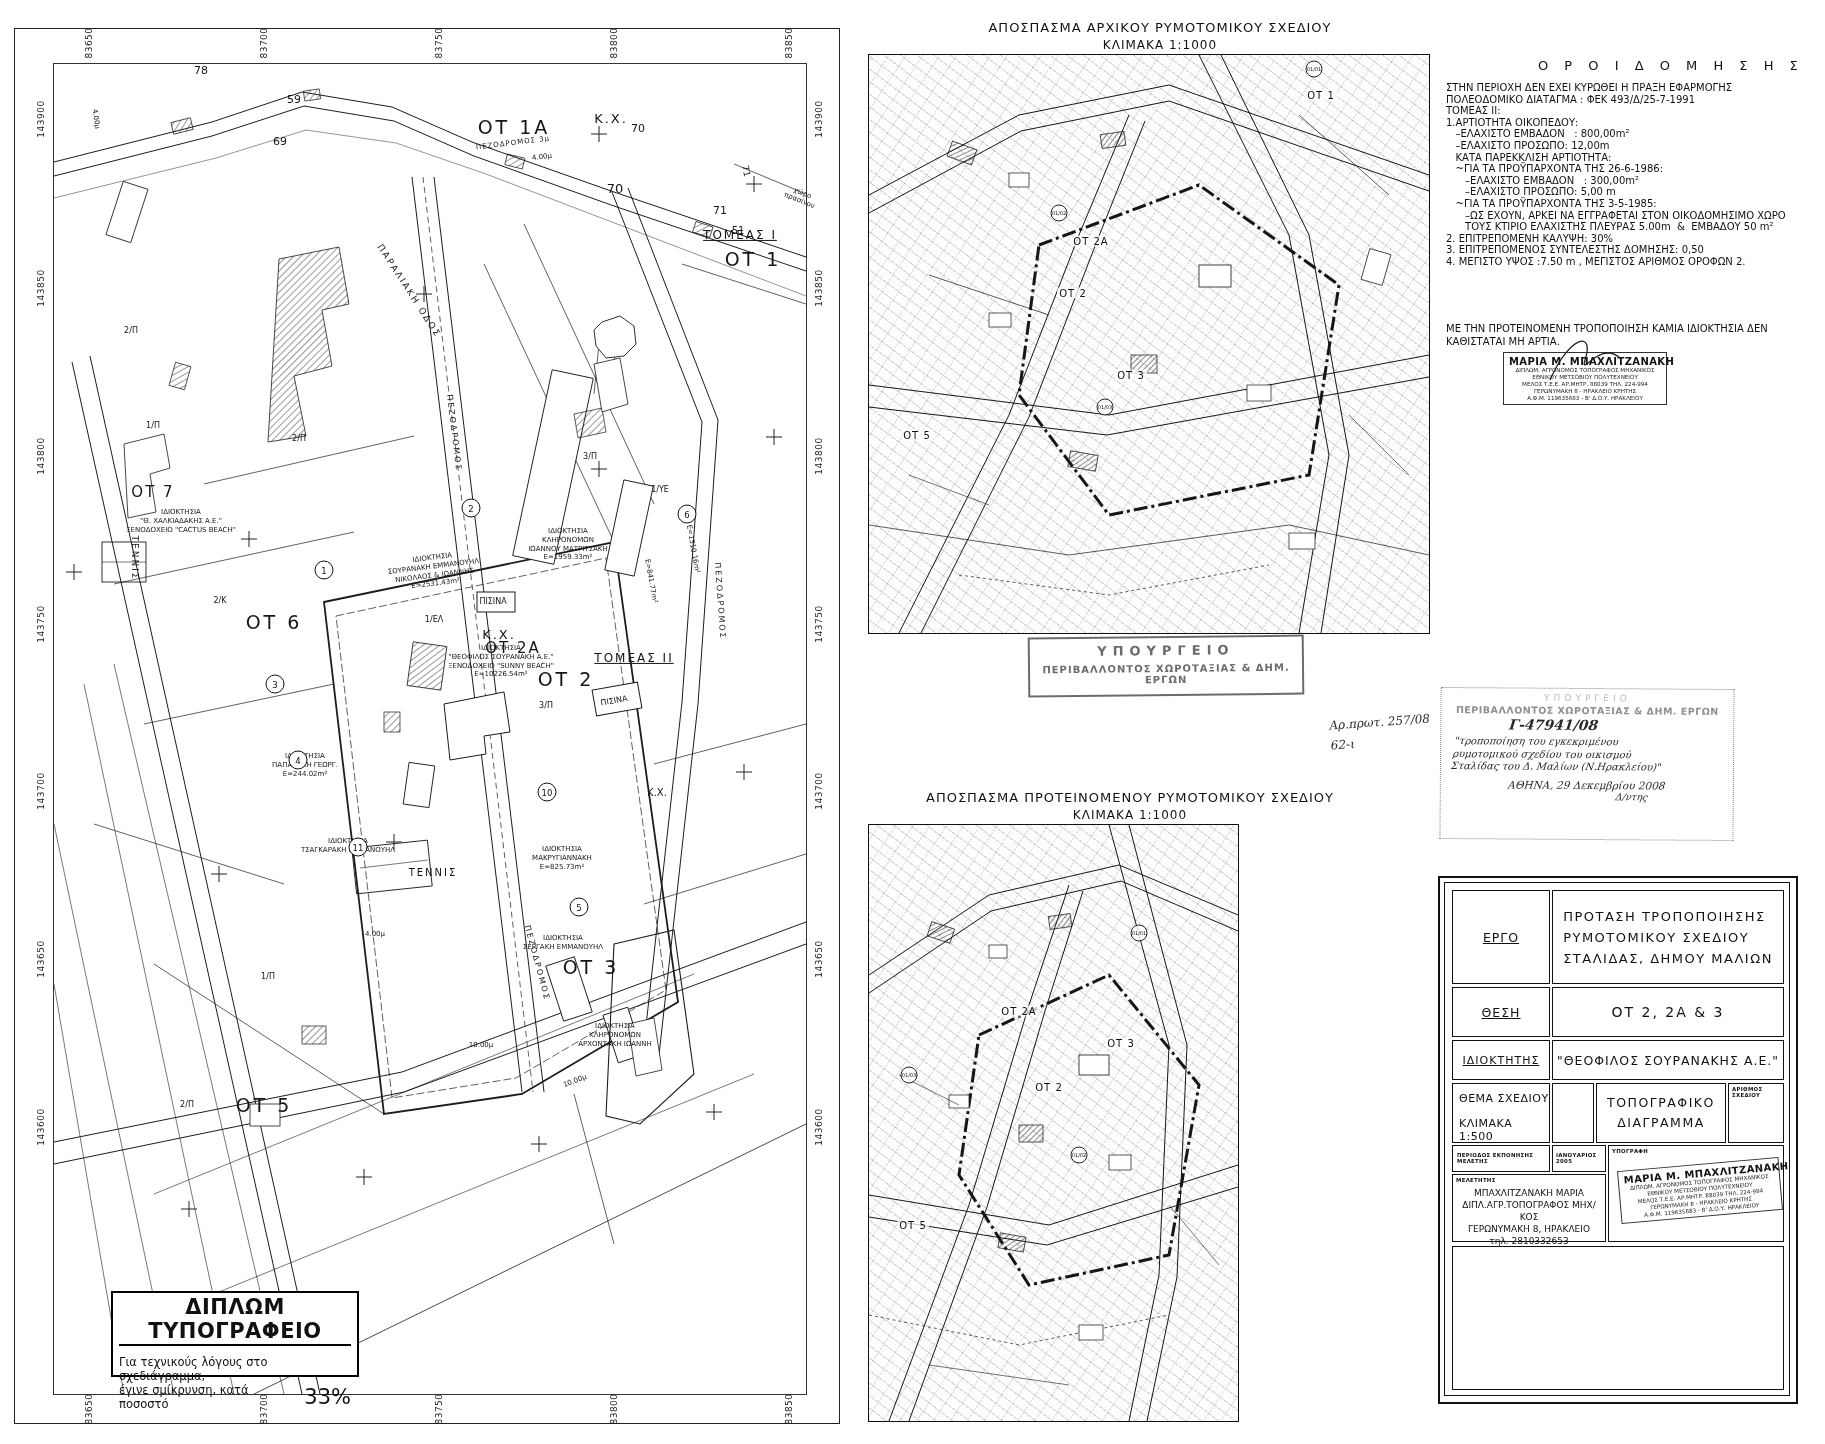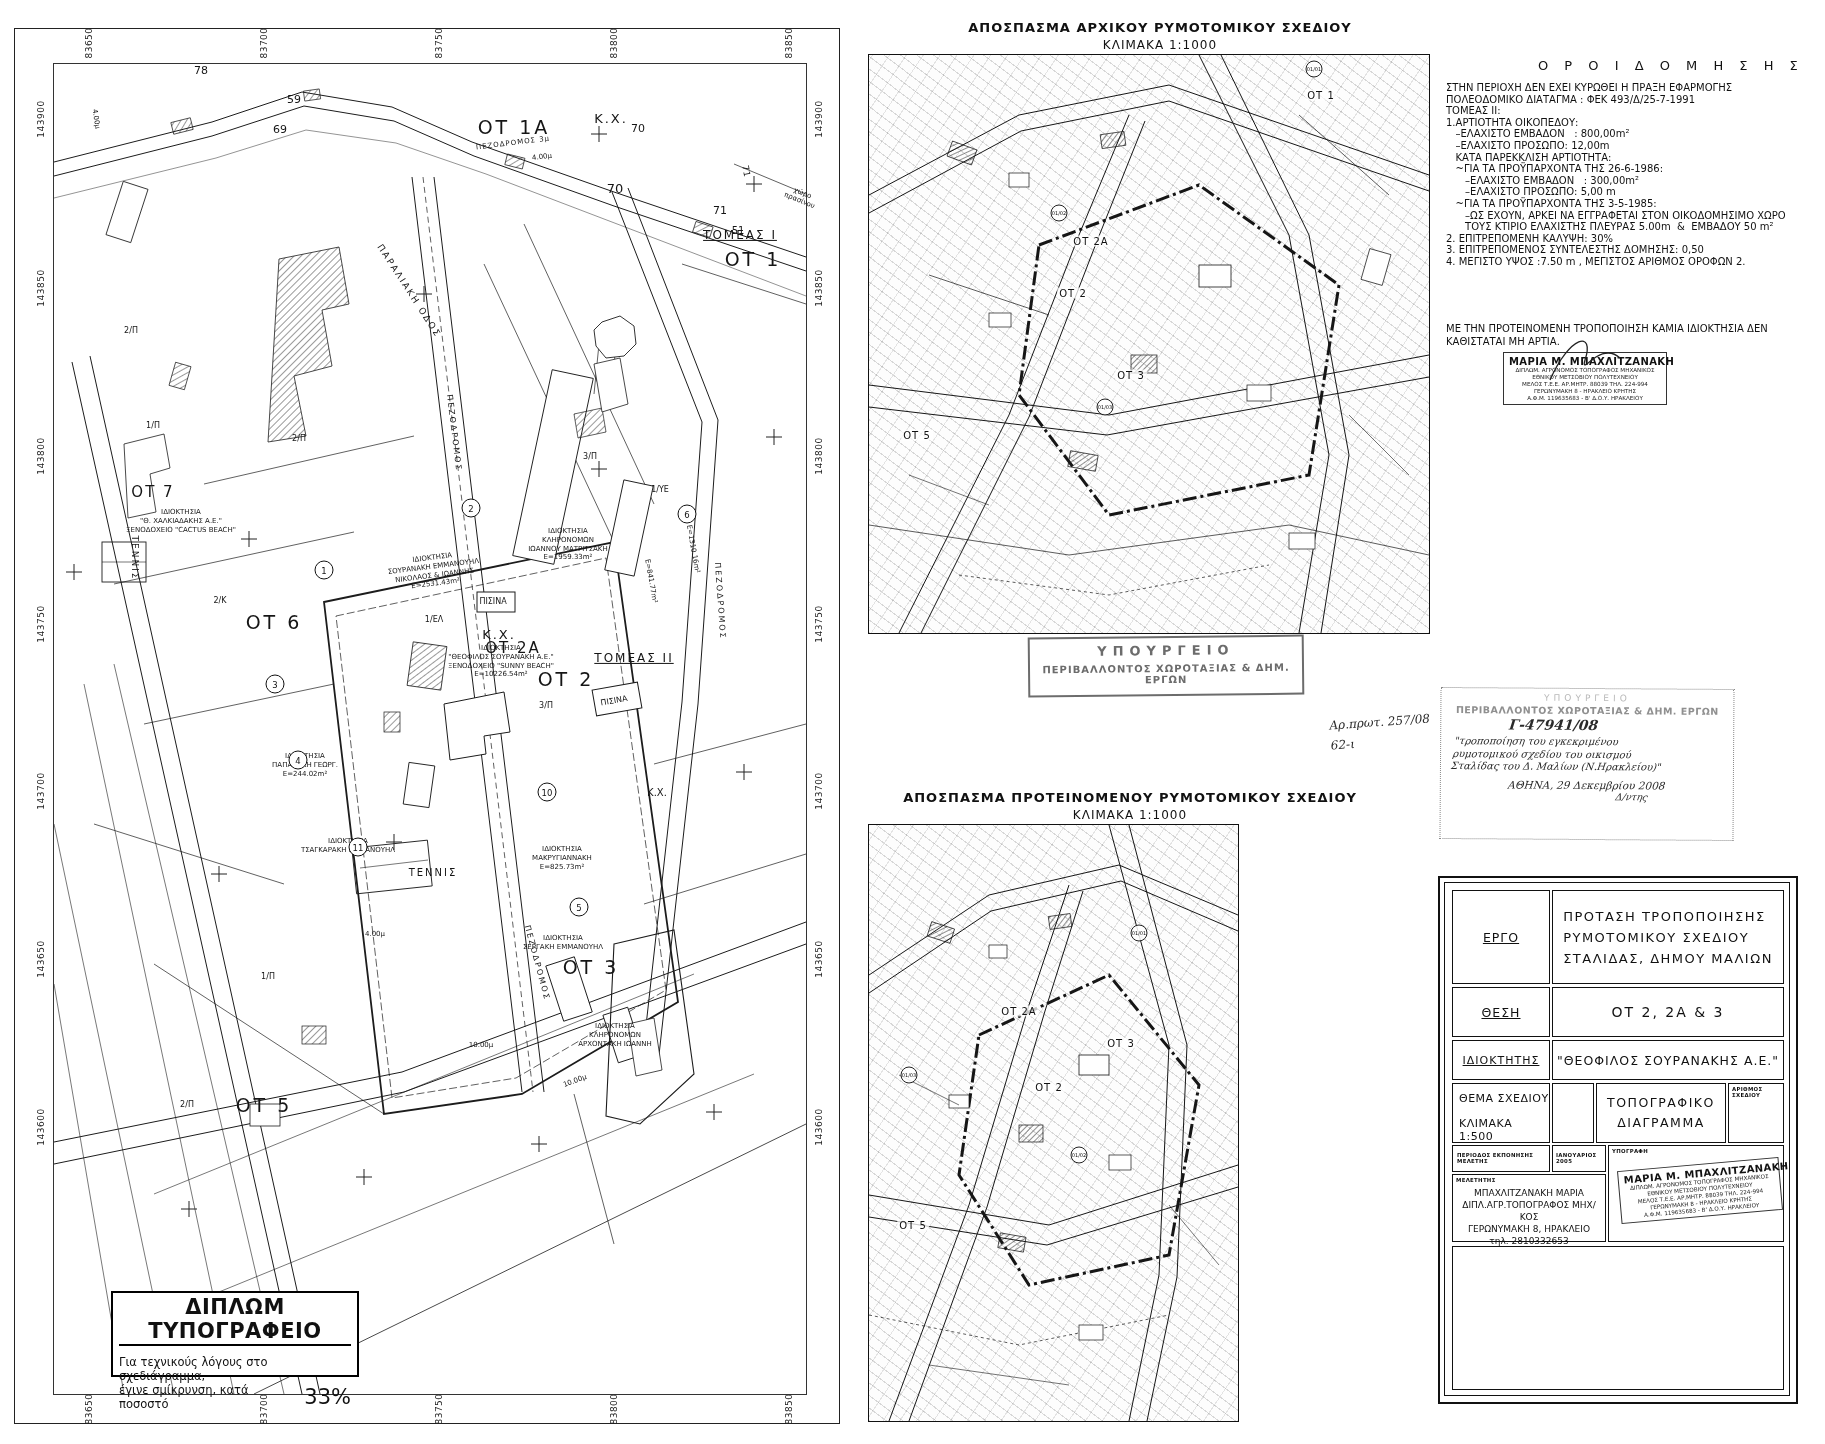--- a/index.html
+++ b/index.html
@@ -31,21 +31,21 @@
         justify-content:center;transform:translate(-50%,-50%);line-height:1;}
   
   .printbox{left:96px;top:1262px;width:232px;height:78px;border:2.5px solid #000;background:#fff;padding:2px 6px;}
   .printbox .t{font-size:21px;font-weight:bold;letter-spacing:.5px;border-bottom:2px solid #000;
                padding-bottom:1px;text-align:center;}
   .printbox .l1{font-size:11.5px;margin-top:9px;}
   .printbox .l2{font-size:11.5px;display:flex;align-items:center;gap:23px;}
   .printbox .pct{font-size:21px;font-weight:500;}
   
   .inset-title{position:absolute;text-align:center;transform:translateX(-50%);
-               font-size:13px;letter-spacing:1px;white-space:nowrap;font-weight:bold;}
+               font-size:13px;letter-spacing:1px;white-space:nowrap;}
   .inset-sub{position:absolute;text-align:center;transform:translateX(-50%);
              font-size:12px;letter-spacing:1px;}
   .scanmap{position:absolute;border:1.2px solid #111;background:
      repeating-linear-gradient(37deg, rgba(20,20,20,.16) 0 1px, transparent 1px 10px),
      repeating-linear-gradient(-56deg, rgba(20,20,20,.11) 0 1px, transparent 1px 14px),
      #fdfdfd;}
   .il{position:absolute;transform:translate(-50%,-50%);font-size:10px;letter-spacing:1px;
       background:rgba(255,255,255,.75);padding:0 2px;white-space:nowrap;}
   
   .ministamp{left:1028px;top:636px;width:272px;height:56px;border:2px solid #6c6c6c;
@@ -235,21 +235,21 @@
   <span class="ml ot" style="left:249px;top:1076px">ΟΤ 5</span>
   <span class="ml ot" style="left:259px;top:593px">ΟΤ 6</span>
   <span class="ml ot-s" style="left:138px;top:464px">ΟΤ 7</span>
   <span class="ml tom" style="left:725px;top:206px">ΤΟΜΕΑΣ Ι</span>
   <span class="ml tom" style="left:619px;top:629px">ΤΟΜΕΑΣ ΙΙ</span>
   <span class="ml num" style="left:596px;top:90px;font-size:13px;letter-spacing:2px">Κ.Χ.</span>
   <span class="ml num" style="left:484px;top:606px;font-size:13px;letter-spacing:2px">Κ.Χ.</span>
   <span class="ml num" style="left:642px;top:764px;font-size:10px">Κ.Χ.</span>
   <span class="ml num" style="left:186px;top:42px">78</span>
   <span class="ml num" style="left:279px;top:71px">59</span>
-  <span class="ml num" style="left:265px;top:101px">69</span>
+  <span class="ml num" style="left:265px;top:113px">69</span>
   <span class="ml num" style="left:623px;top:100px">70</span>
   <span class="ml num" style="left:600px;top:160px;font-size:13px">70</span>
   <span class="ml num" style="left:731px;top:142px;font-size:9px;transform:translate(-50%,-50%) rotate(80deg)">71</span>
   <span class="ml num" style="left:705px;top:182px">71</span>
   <span class="ml num" style="left:723px;top:202px;font-size:10px">51</span>
   <span class="ml rd" style="left:394px;top:262px;transform:translate(-50%,-50%) rotate(57deg)">ΠΑΡΑΛΙΑΚΗ ΟΔΟΣ</span>
   <span class="ml" style="left:498px;top:114px;font-size:7px;letter-spacing:1px;transform:translate(-50%,-50%) rotate(-7deg)">ΠΕΖΟΔΡΟΜΟΣ 3μ</span>
   <span class="ml rd" style="left:439px;top:404px;font-size:8px;transform:translate(-50%,-50%) rotate(83deg)">ΠΕΖΟΔΡΟΜΟΣ</span>
   <span class="ml rd" style="left:705px;top:572px;font-size:8px;transform:translate(-50%,-50%) rotate(86deg)">ΠΕΖΟΔΡΟΜΟΣ</span>
   <span class="ml rd" style="left:522px;top:934px;font-size:8px;transform:translate(-50%,-50%) rotate(75deg)">ΠΕΖΟΔΡΟΜΟΣ</span>

